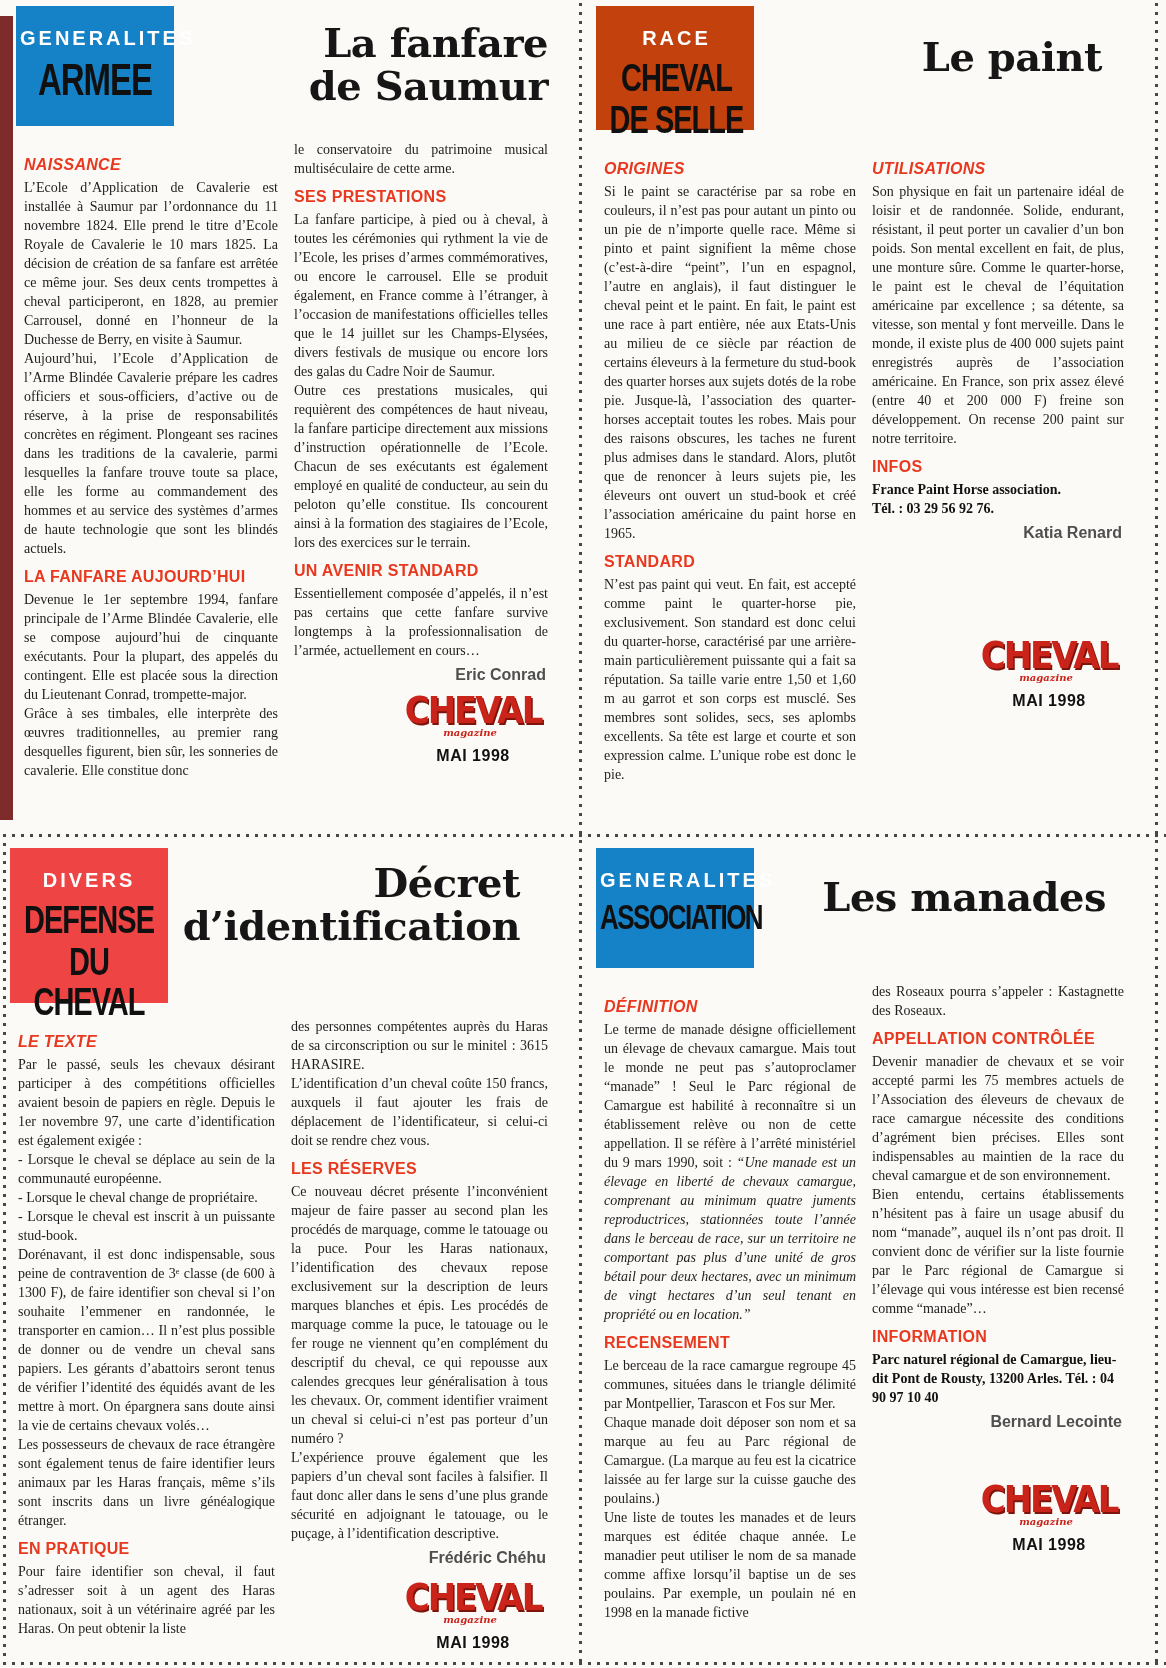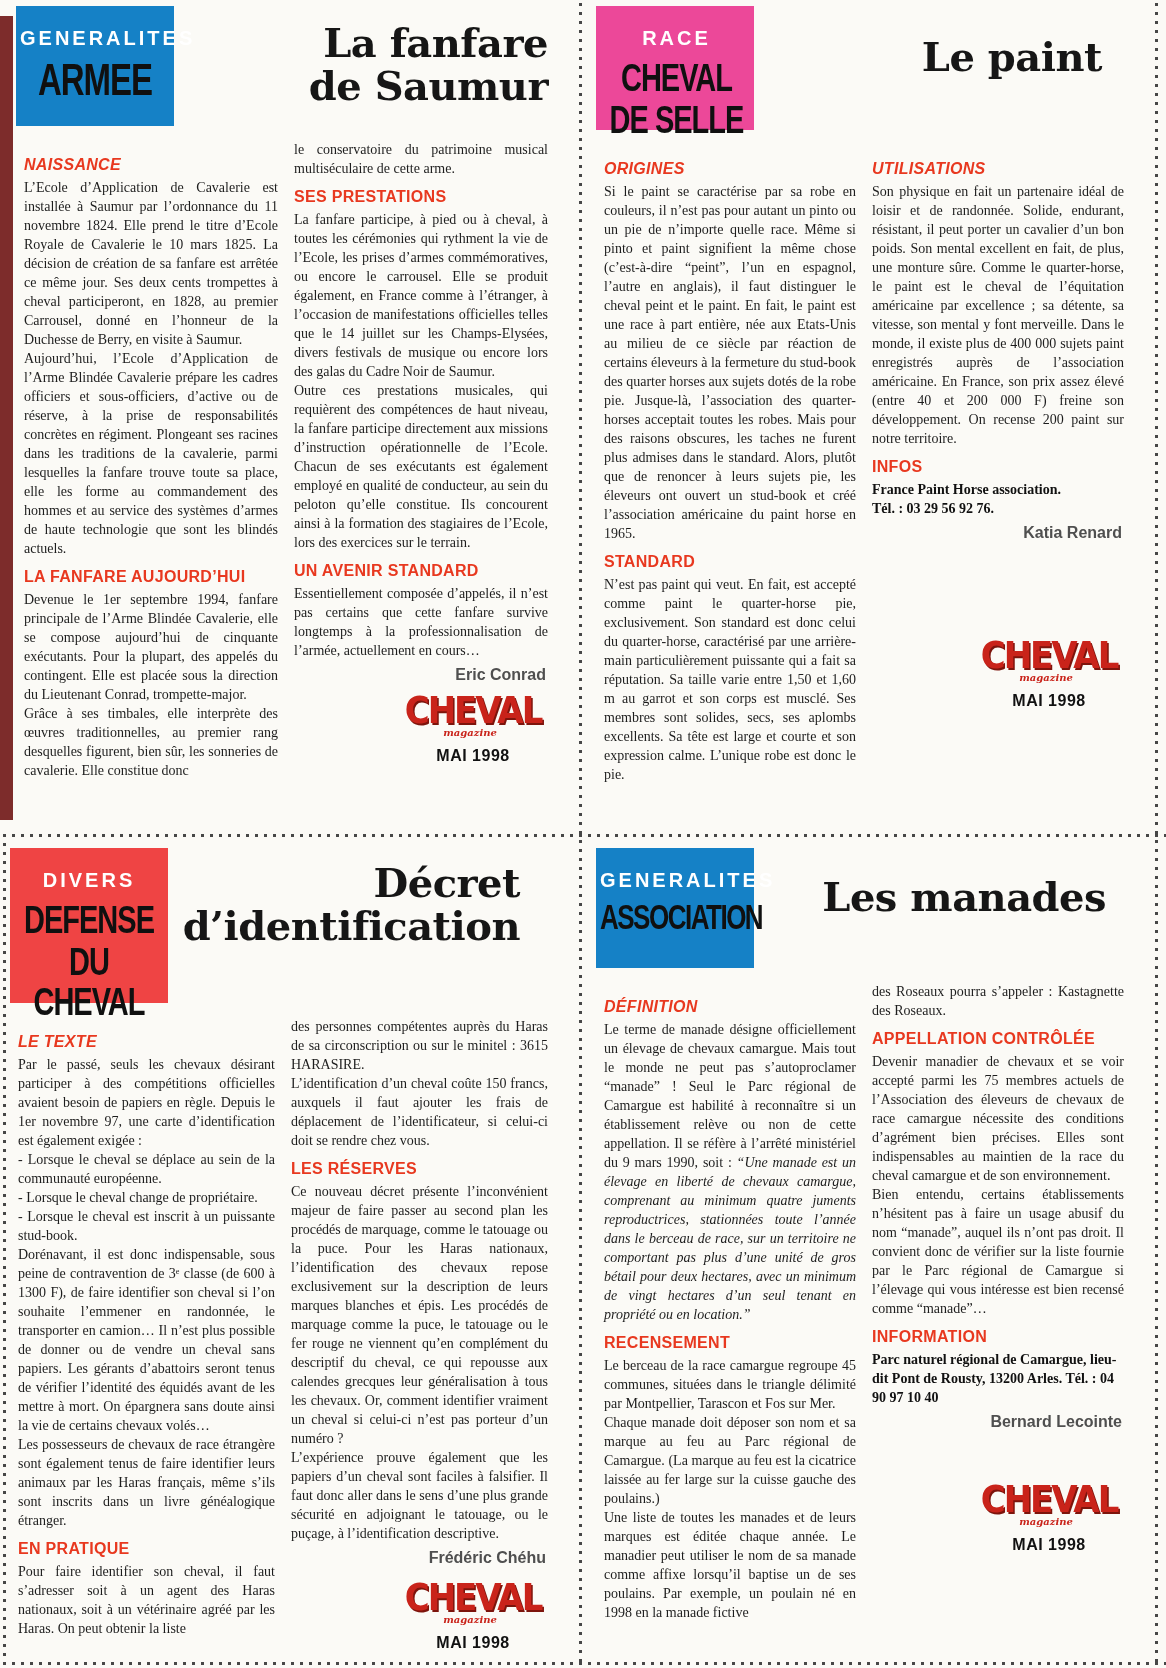--- a/index.html
+++ b/index.html
@@ -19,21 +19,21 @@
 
   .card{position:absolute;}
   #card1{left:16px;top:6px;width:556px;height:822px;}
   #card2{left:596px;top:6px;width:552px;height:822px;}
   #card3{left:10px;top:848px;width:562px;height:812px;}
   #card4{left:596px;top:848px;width:552px;height:812px;}
 
   .card-head{display:flex;align-items:flex-start;}
   .badge{width:158px;min-height:120px;box-sizing:border-box;padding:11px 4px 12px;text-align:center;flex:none;}
   .badge-blue{background:#1581c6;}
-  .badge-tan{background:#ec4899;padding-left:7px;}
+  .badge-tan{background:#c2410c;padding-left:7px;}
   .badge-yellow{background:#ef4444;}
   .badge-cat{font-family:"Liberation Sans","DejaVu Sans",sans-serif;font-weight:bold;color:#ffffff;
              font-size:20px;letter-spacing:3px;margin-top:10px;}
   .badge-label{font-family:"Liberation Sans","DejaVu Sans",sans-serif;font-weight:bold;color:#101010;
                line-height:1.06;letter-spacing:-1px;margin-top:7px;transform:scaleY(1.35);transform-origin:top center;}
   #card1 .badge-label{font-size:33px;}
   #card2 .badge-label{font-size:29px;}
   #card3 .badge-label{font-size:29px;}
   #card4 .badge-label{font-size:26px;letter-spacing:-1.5px;}
 

